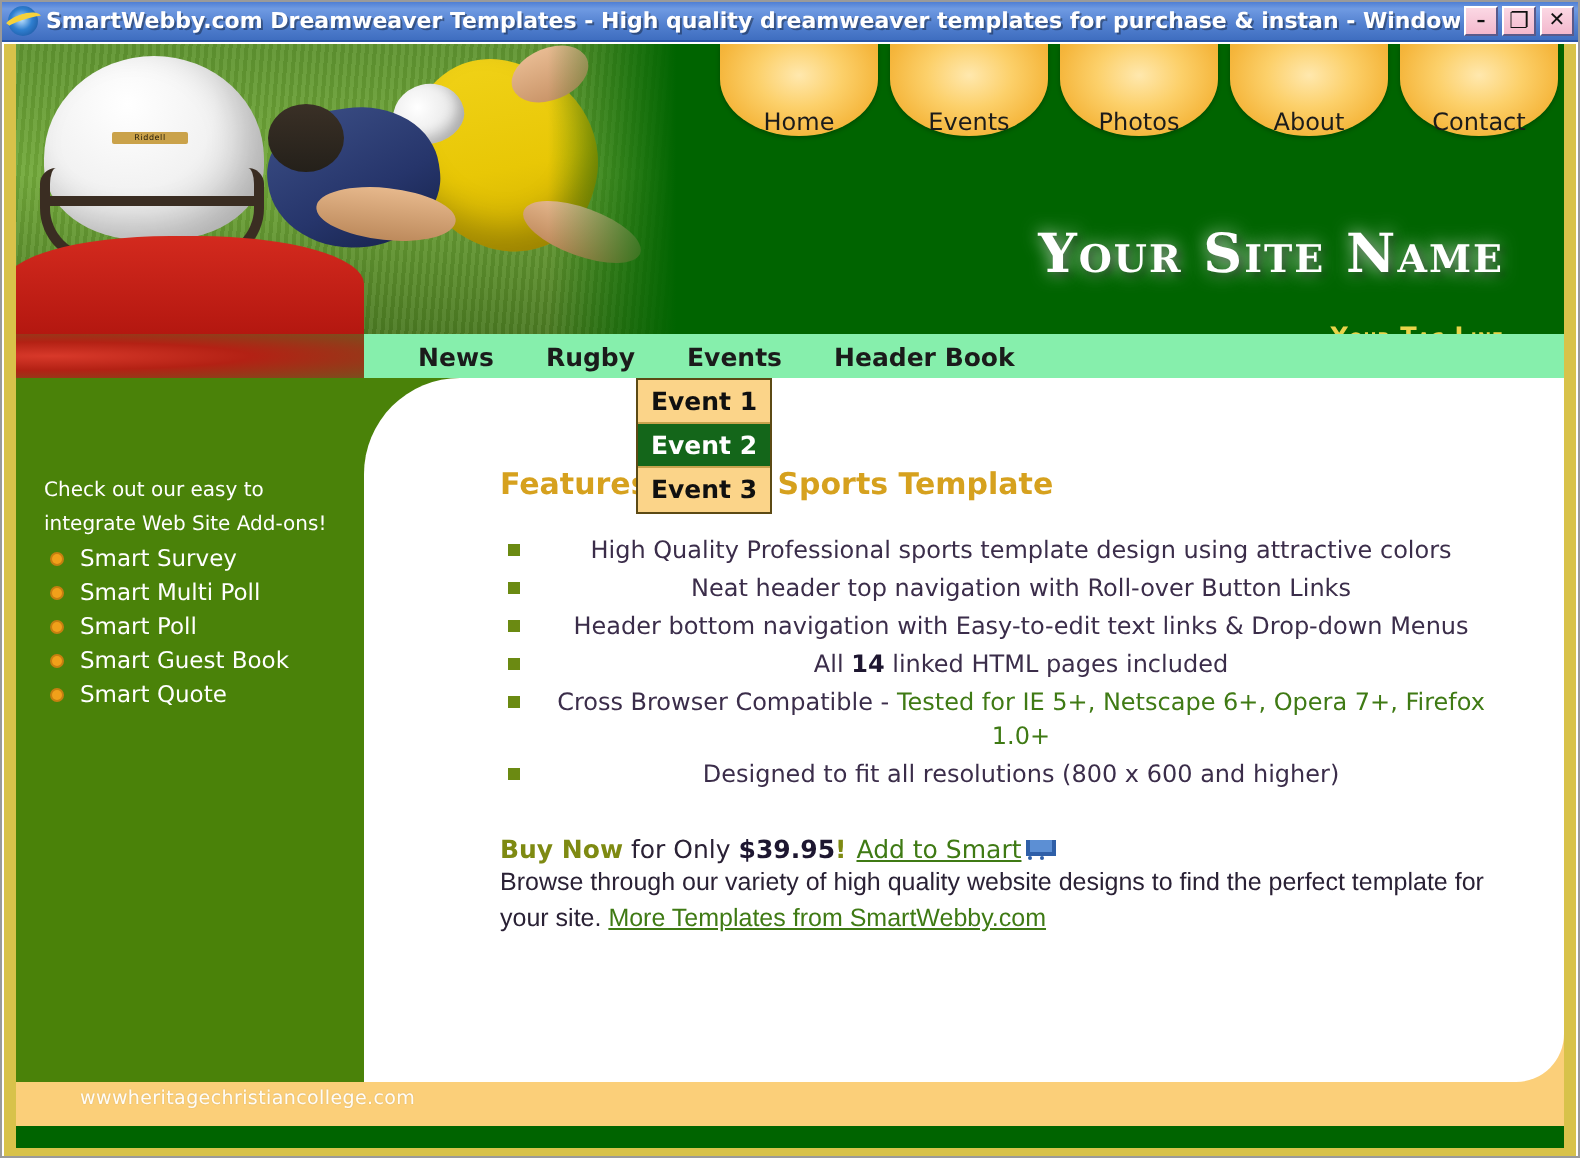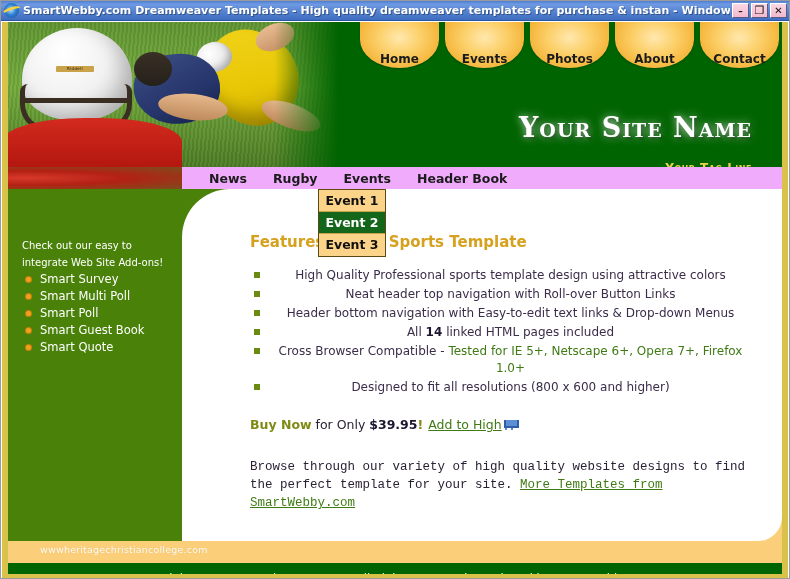--- a/index.html
+++ b/index.html
@@ -193,23 +193,23 @@
 
   
   #topnav {
     position:absolute; left:352px; top:0px; height:50px; width:420px;
     display:flex; gap:6px;
   }
   .tab {
     width:79px; height:46px;
     background:radial-gradient(ellipse at 50% 34%, #ffe8ae 0%, #fcd06a 38%, #f5b63c 72%, #e9a62c 100%);
     border-radius:0 0 50% 50% / 0 0 62% 62%;
-    display:flex; align-items:center; justify-content:center;
+    display:flex; align-items:flex-end; justify-content:center;
     padding-top:27px;
-    font-size:12px; font-weight:bold; color:#1b1b1b;
+    font-size:12px; font-weight:normal; color:#1b1b1b;
     font-family:"DejaVu Sans", sans-serif;
     cursor:pointer;
     box-shadow:0 1px 2px rgba(0,0,0,.25);
   }
 
   
   #sitename {
     position:absolute; right:30px; top:90px;
     font-family:"DejaVu Serif", serif;
     font-size:27px; font-weight:bold;
@@ -236,21 +236,21 @@
   #subnav-left {
     position:absolute; left:0; top:0; width:174px; height:22px;
     background:linear-gradient(180deg,#c1281a 0%, #a81d12 100%);
   }
   #subnav-left .corner {
     position:absolute; left:0; top:0; width:174px; height:22px;
     background:radial-gradient(ellipse at 10% 50%, #d8392a 0%, #b32114 45%, #7c4e1d 100%);
   }
   #subnav {
     position:absolute; left:174px; top:0; width:600px; height:22px;
-    background:#f0abfc;
+    background:#86efac;
     display:flex; align-items:center;
     padding-left:27px;
     gap:26px;
   }
   #subnav .item {
     font-size:12.5px; font-weight:bold; color:#1b1b1b;
     font-family:"DejaVu Sans", sans-serif;
     cursor:pointer; white-space:nowrap;
   }
 
@@ -379,23 +379,23 @@
     border:2px solid #2f5fa8; border-top:none;
     background:#5c8fd4;
   }
   #cart-icon:after {
     content:""; position:absolute; left:2px; bottom:0;
     width:2px; height:2px; border-radius:50%;
     background:#2f5fa8;
     box-shadow:6px 0 0 #2f5fa8;
   }
   #browse-para {
-    margin-top:26px; font-size:12.5px; color:#2a2135;
+    font-size:12.5px; color:#2a2135;
     line-height:18px; width:500px;
-    font-family:Liberation Mono, monospace;
+    font-family:Liberation Sans, sans-serif;
   }
   #browse-para .more {
     color:#3f7a14; text-decoration:underline; cursor:pointer;
   }
 
   
   #footer-orange {
     position:absolute; left:0; top:519px; width:774px; height:22px;
     background:#fbcf79;
   }
@@ -531,21 +531,21 @@
             <ul id="features-list">
               <li>High Quality Professional sports template design using attractive colors</li>
               <li>Neat header top navigation with Roll-over Button Links</li>
               <li>Header bottom navigation with Easy-to-edit text links &amp; Drop-down Menus</li>
               <li><span>All </span><b>14</b><span> linked HTML pages included</span></li>
               <li><span>Cross Browser Compatible - </span><span class="green-text">Tested for IE 5+, Netscape 6+, Opera 7+, Firefox 1.0+</span></li>
               <li>Designed to fit all resolutions (800 x 600 and higher)</li>
             </ul>
 
             <div id="buy-line">
-              <span class="buynow">Buy Now</span><span> for Only </span><span class="price">$39.95</span><span class="excl">!</span><span class="cartlink">Add to High</span><span id="cart-icon"></span>
+              <span class="buynow">Buy Now</span><span> for Only </span><span class="price">$39.95</span><span class="excl">!</span><span class="cartlink">Add to Smart</span><span id="cart-icon"></span>
             </div>
 
             <div id="browse-para">
               <span>Browse through our variety of high quality website designs to find the perfect template for your site. </span><span class="more">More Templates from SmartWebby.com</span>
             </div>
           </div>
         </div>
       </div>
 
       <div id="dropdown">

